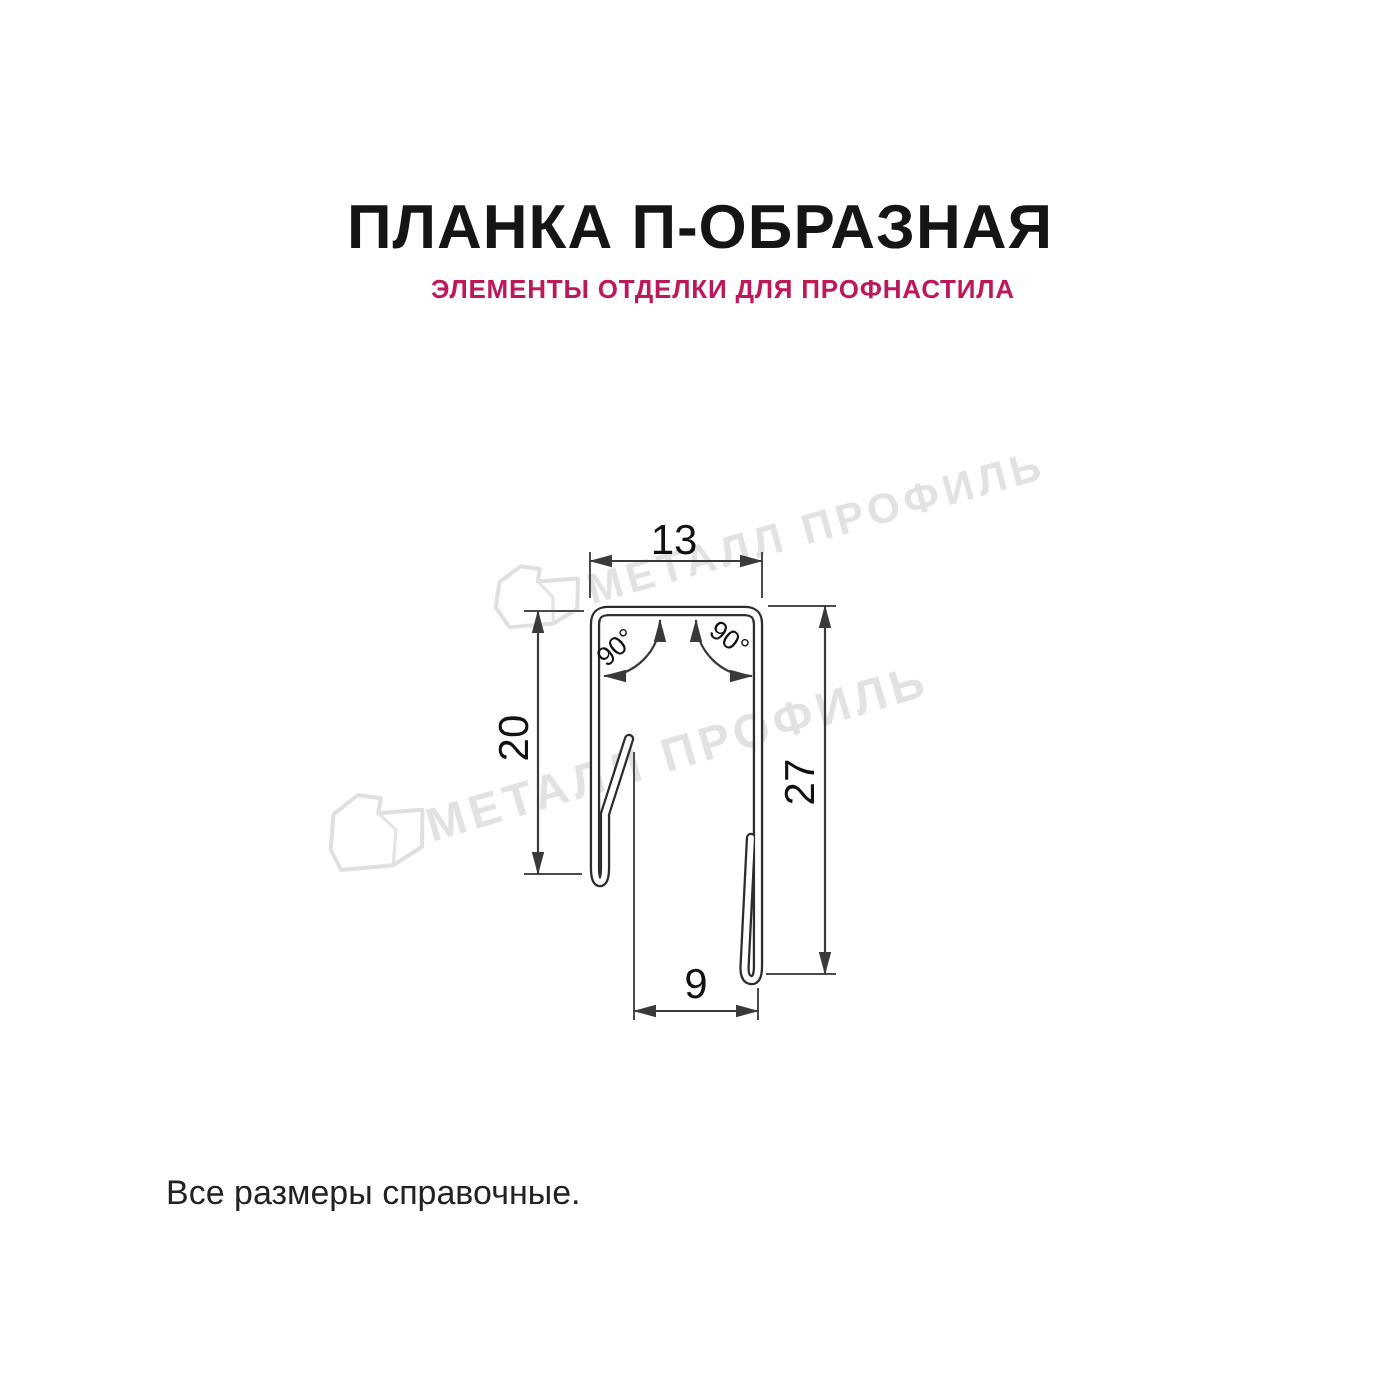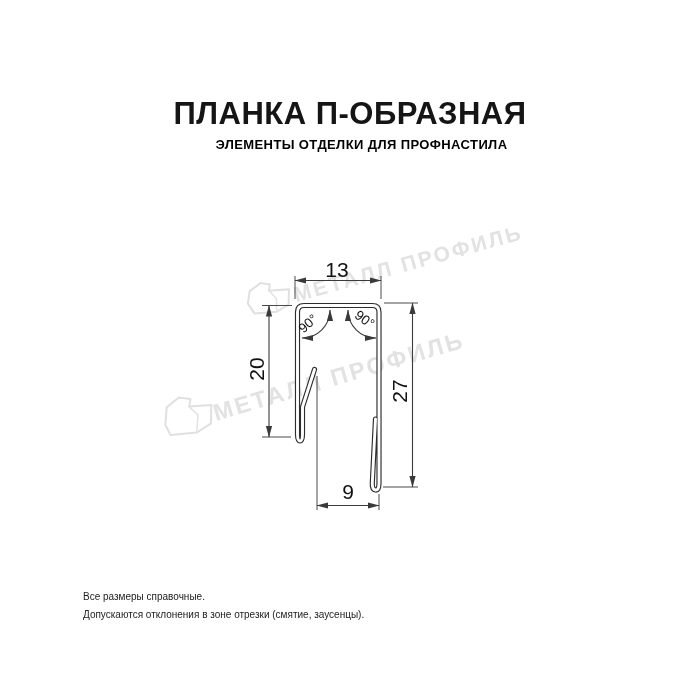--- a/index.html
+++ b/index.html
@@ -12,21 +12,21 @@
   .header{
     position:absolute;top:99px;left:0;width:700px;text-align:center;
     color:#151515;
   }
   .title-line{
     font-size:31px;font-weight:700;letter-spacing:0.5px;line-height:29px;
     color:#151515;white-space:nowrap;
   }
   .subtitle{
     margin-top:9px;font-size:13px;font-weight:700;letter-spacing:0.4px;
-    color:#000000;white-space:nowrap;margin-left:23px;
+    color:#be185d;white-space:nowrap;margin-left:23px;
   }
 
   svg.drawing{position:absolute;left:0;top:0;width:700px;height:700px;}
 
   .wm-text{
     font-family:"Liberation Sans", sans-serif;
     font-weight:700;
     fill:#e2e2e2;
   }
   .wm-logo{fill:#ffffff;stroke:#e0e0e0;stroke-width:2;stroke-linejoin:round;}
@@ -38,21 +38,21 @@
     font-family:"Liberation Sans", sans-serif;
     font-size:21px;fill:#111111;
   }
   .angle-text{
     font-family:"Liberation Sans", sans-serif;
     font-size:13.5px;fill:#111111;
   }
 
   .footer{
     position:absolute;left:83px;top:588px;width:560px;
-    font-size:10px;line-height:17.5px;color:#222222;
+    font-size:17px;line-height:17.5px;color:#222222;
   }
 </style>
 </head>
 <body>
 
 <div class="page">
 
   <div class="header">
     <div class="title-line">ПЛАНКА П-ОБРАЗНАЯ</div>
     <div class="subtitle">ЭЛЕМЕНТЫ ОТДЕЛКИ ДЛЯ ПРОФНАСТИЛА</div>
@@ -132,16 +132,15 @@
       <text class="angle-text" x="311" y="327" text-anchor="middle" transform="rotate(-42 311 327)">90°</text>
     </g>
     <g>
       <path class="arc-line" d="M348,310 A28,28 0 0 0 376,338" marker-start="url(#arrR)" marker-end="url(#arr)"></path>
       <text class="angle-text" x="362" y="323" text-anchor="middle" transform="rotate(36 362 323)">90°</text>
     </g>
   </svg>
 
   <div class="footer">
     <div>Все размеры справочные.</div>
-    <div>Допускаются отклонения в зоне отрезки (смятие, заусенцы).</div>
   </div>
 
 </div>
 
 </body></html>

